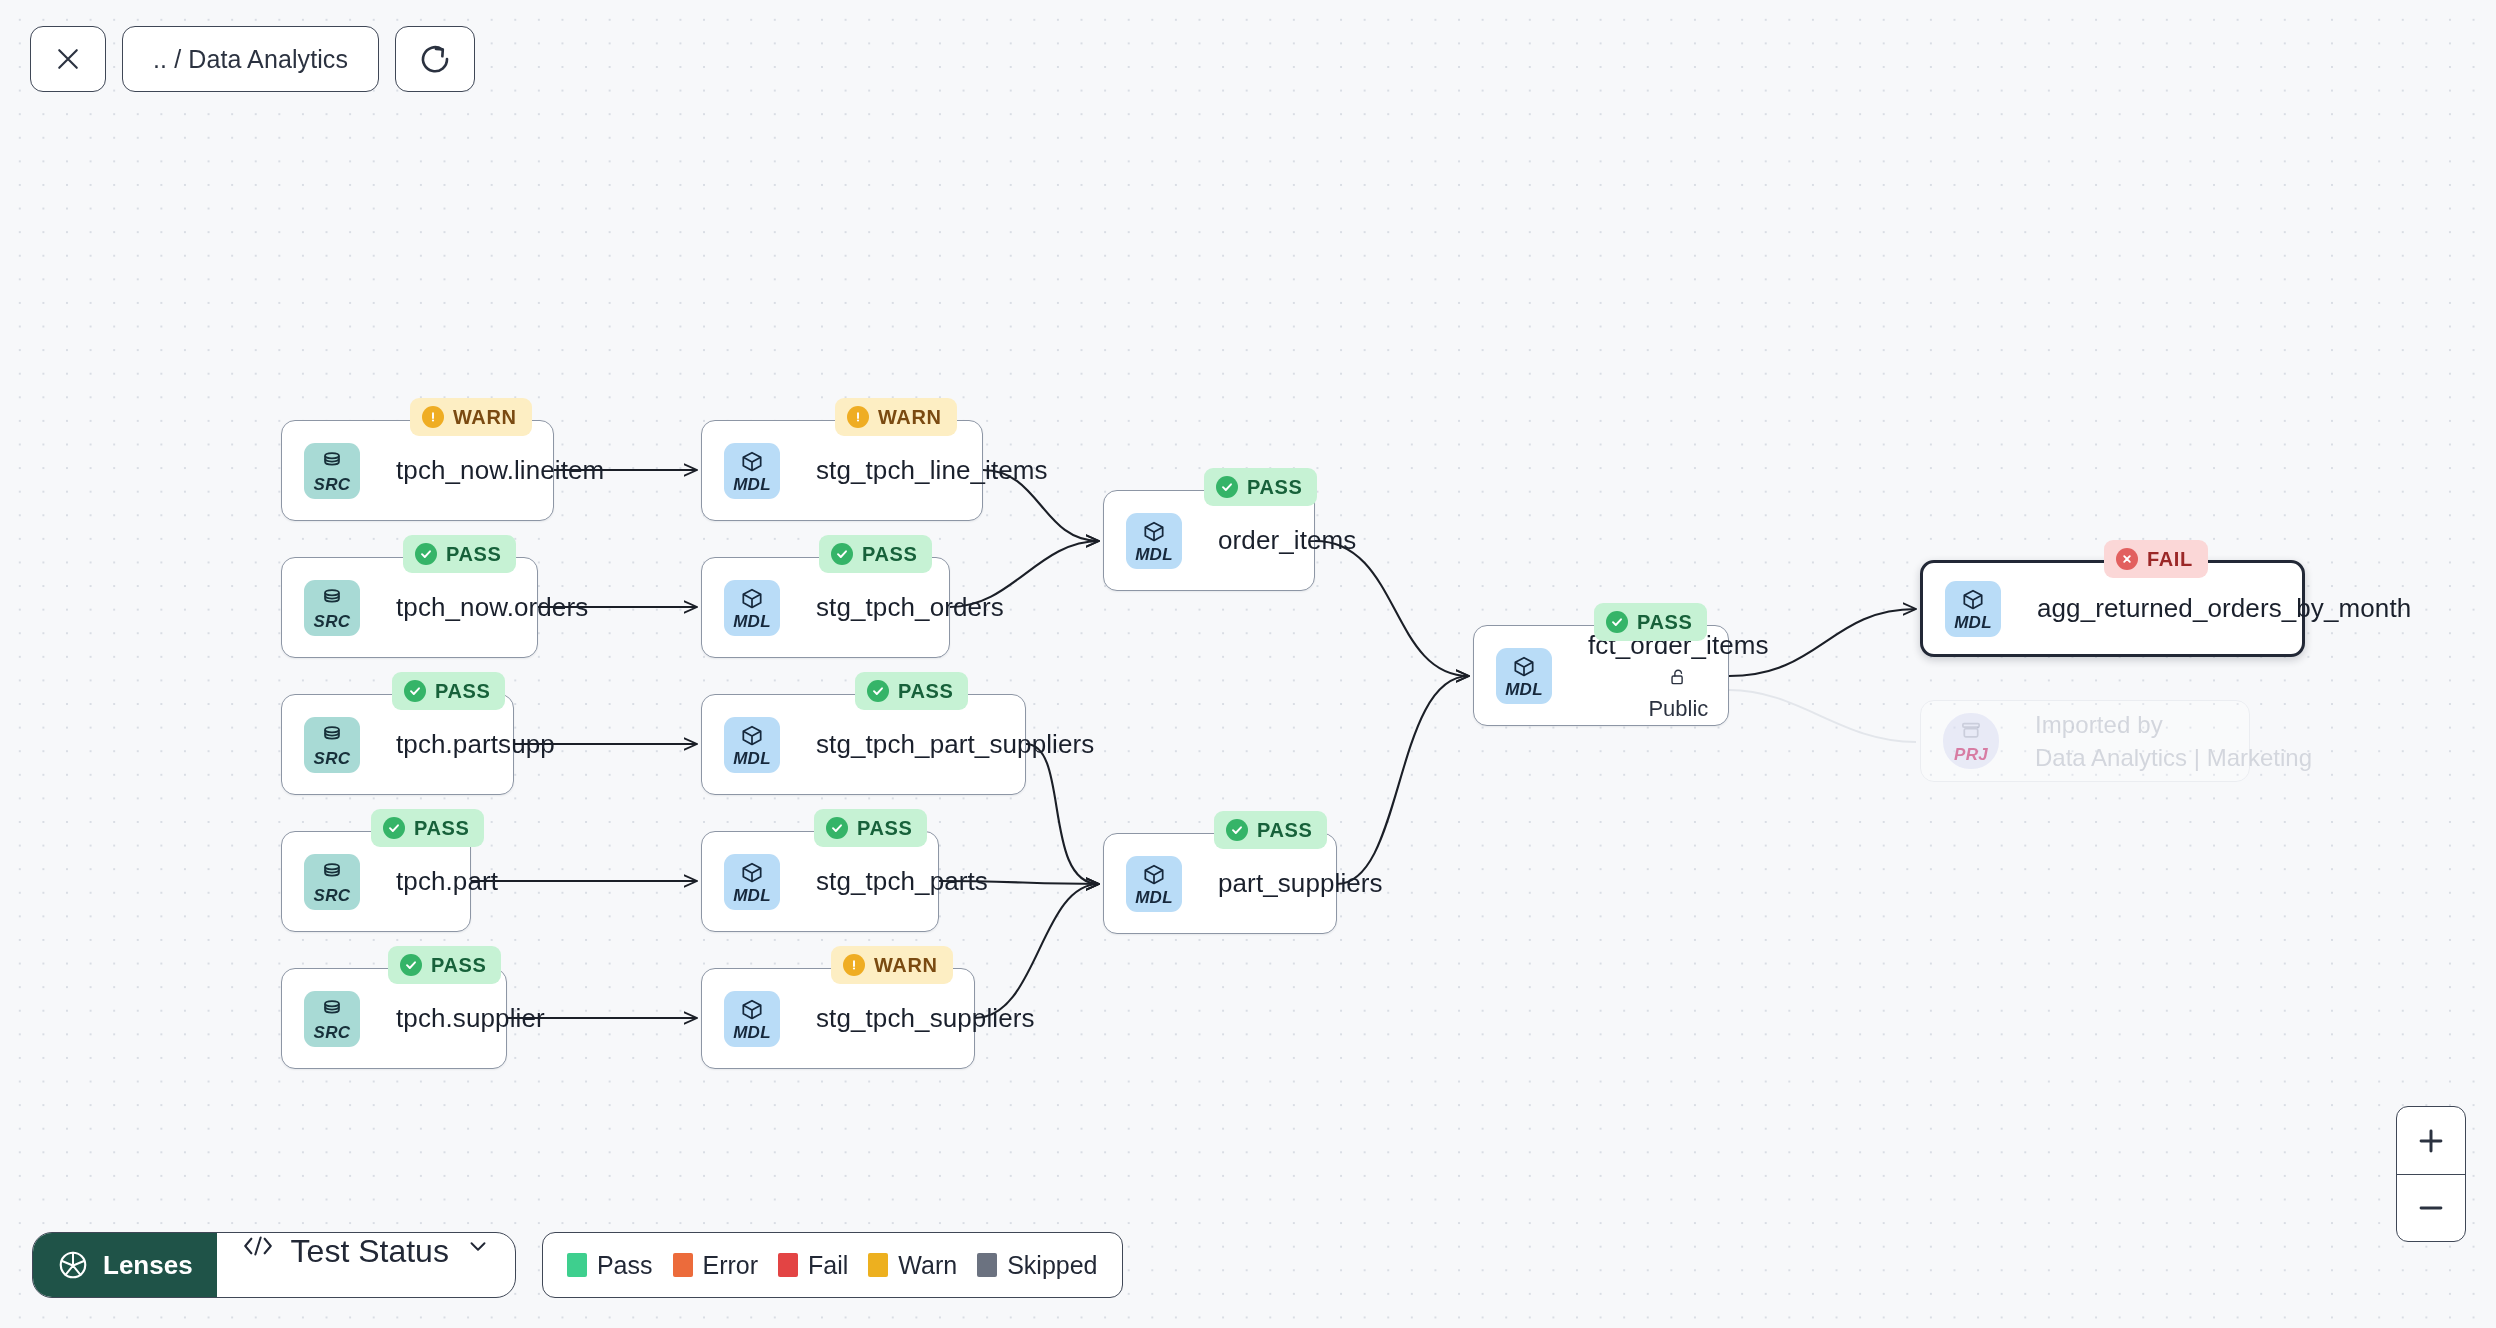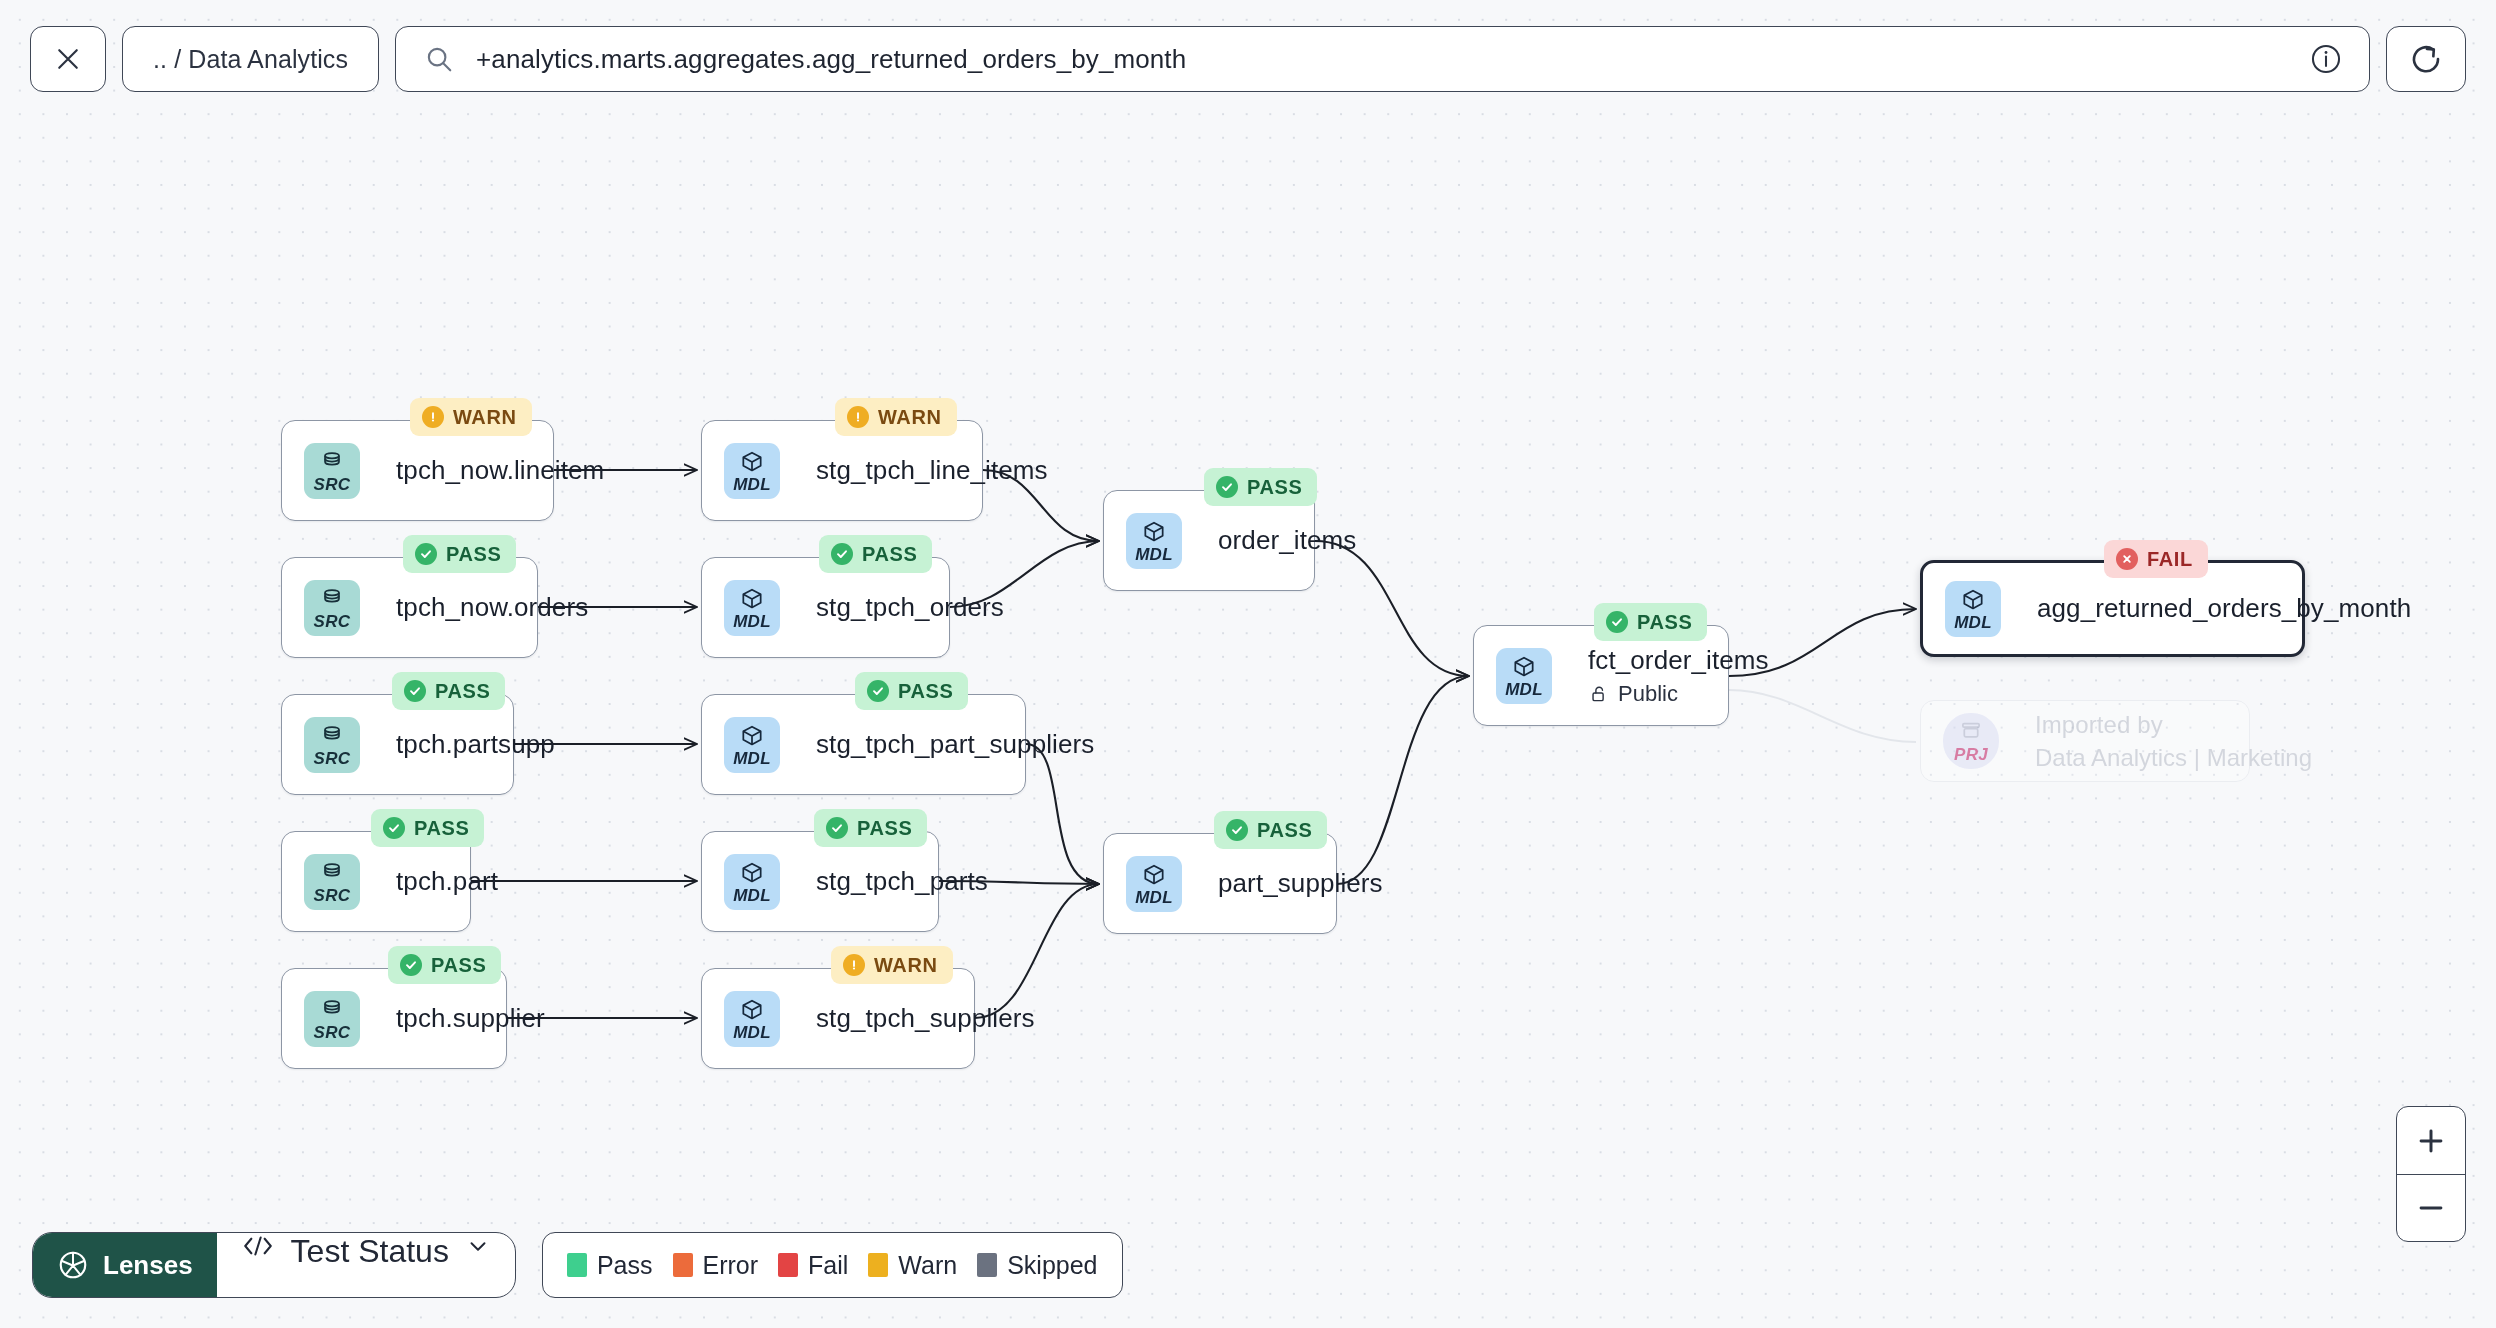--- a/index.html
+++ b/index.html
@@ -97,21 +97,21 @@
   .tb-src { background: #a8dad5; color: #17303a; }
   .tb-mdl { background: #b9dcf7; color: #16283c; }
   .tb-prj { background: #dcdff4; color: #be185d; border-radius: 27px; }
 
   .node-text { margin-left: 36px; display: flex; flex-direction: column; gap: 5px; }
   .node-title {
     font-size: 26px; color: #1a202c; white-space: nowrap; letter-spacing: .1px;
   }
   .node-sub {
     font-size: 22px; color: #2b3240;
-    display: flex; align-items: center; gap: 8px; white-space: nowrap;
+    display: flex; align-items: center; gap: 8px; white-space: nowrap; flex-direction: column;
   }
   .ghost .node-title { color: #b6bbc6; font-size: 24px; }
   .ghost .node-sub { color: #b6bbc6; font-size: 24px; }
 
   .status {
     position: absolute;
     height: 38px;
     display: flex; align-items: center; gap: 9px;
     padding: 0 15px 0 12px;
     border-radius: 9px;
@@ -176,32 +176,20 @@
   <div id="topbar">
 
     <div class="tb-btn" id="close-btn">
       <svg class="ic" width="30" height="30" viewBox="0 0 24 24">
         <path d="M5 5 L19 19 M19 5 L5 19" stroke="#2b3240" stroke-width="1.7" fill="none" stroke-linecap="round"></path>
       </svg>
     </div>
 
     <div class="tb-btn" id="breadcrumb-btn">.. / Data Analytics</div>
 
-    <div class="tb-btn" id="search-wrap">
-      <svg class="ic" width="30" height="30" viewBox="0 0 24 24">
-        <circle cx="10.5" cy="10.5" r="6.6" stroke="#6a7383" stroke-width="1.7" fill="none"></circle>
-        <path d="M15.4 15.4 L21 21" stroke="#6a7383" stroke-width="1.7" fill="none" stroke-linecap="round"></path>
-      </svg>
-      <div id="search-input-text" title="Search lineage">+analytics.marts.aggregates.agg_returned_orders_by_month</div>
-      <svg class="ic" width="34" height="34" viewBox="0 0 24 24">
-        <circle cx="12" cy="12" r="9.2" stroke="#2b3240" stroke-width="1.45" fill="none"></circle>
-        <circle cx="12" cy="7.4" r="1.0" fill="#2b3240"></circle>
-        <path d="M12 10.3 V17" stroke="#2b3240" stroke-width="1.45" stroke-linecap="round"></path>
-      </svg>
-    </div>
 
     <div class="tb-btn" id="refresh-btn">
       <svg class="ic" width="36" height="36" viewBox="0 0 24 24">
         <path d="M20 12 A8 8 0 1 1 16.6 5.6" stroke="#2b3240" stroke-width="1.75" fill="none" stroke-linecap="round"></path>
         <path d="M12.6 5.3 L17.2 5.6 L16.9 10.2" stroke="#2b3240" stroke-width="1.75" fill="none" stroke-linecap="round" stroke-linejoin="round"></path>
       </svg>
     </div>
   </div>
 
   <div id="canvas">

